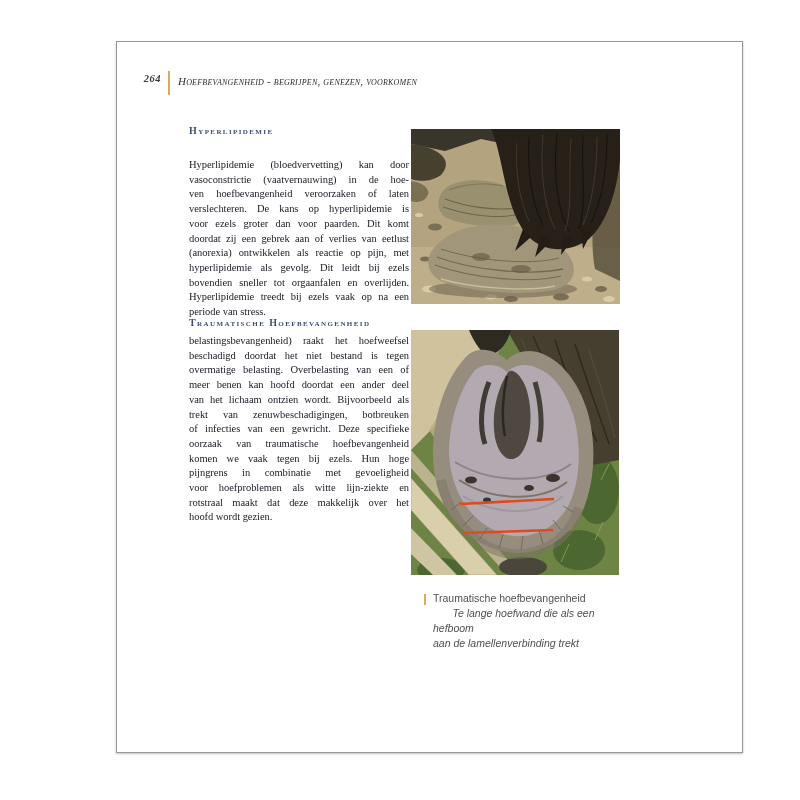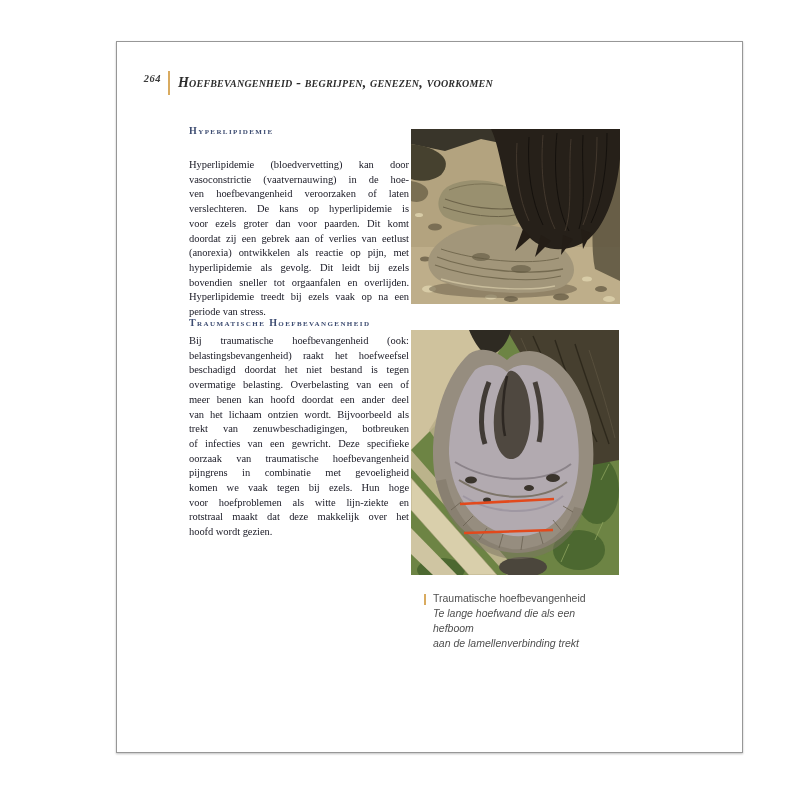--- a/index.html
+++ b/index.html
@@ -17,22 +17,22 @@
   .pagenum {
     position:absolute; left:16px; top:31px; width:28px; text-align:right;
     font-style:italic; font-weight:bold; font-size:10.5px; letter-spacing:.5px; color:#3c3c3c;
   }
   .header-rule {
     position:absolute; left:51px; top:29px; width:2px; height:24px;
     background:var(--accent-gold, #d9ab60);
   }
   .running-title {
     position:absolute; left:61px; top:33px; white-space:nowrap;
-    font-style:italic; font-weight:bold; font-variant:small-caps;
-    font-size:14px; letter-spacing:.2px; color:#2d2d2d;
+    font-style:italic; font-weight:normal; font-variant:small-caps;
+    font-size:11px; letter-spacing:.2px; color:#2d2d2d;
   }
 
   
   .section-heading {
     position:absolute; left:72px; white-space:nowrap;
     font-weight:bold; font-variant:small-caps; font-size:10px;
     letter-spacing:1.4px; color:var(--heading-blue, #3d4c71);
   }
   #heading-1 { top:83px; }
   #heading-2 { top:275px; }
@@ -59,21 +59,21 @@
     position:absolute; left:307px; top:549px; width:190px;
     font-family:"Liberation Sans", sans-serif;
     font-size:10.5px; line-height:15px; color:var(--caption-text, #4f4f4f);
   }
   .caption-bar {
     position:absolute; left:0; top:3px; width:2px; height:11px;
     background:var(--accent-gold, #d9ab60);
   }
   .caption-title  { margin-left:9px; }
   .caption-italic { margin-left:9px; font-style:italic; }
-  .caption-italic .tline { text-align:left; text-align-last:left; }
+  .caption-italic .tline { text-align:center; text-align-last:left; }
 </style>
 </head>
 <body>
 
 <div class="page">
 
   <div class="pagenum">264</div>
   <div class="header-rule"></div>
   <div class="running-title">Hoefbevangenheid - begrijpen, genezen, voorkomen</div>
 
@@ -87,31 +87,30 @@
       <div class="tline">doordat zij een gebrek aan of verlies van eetlust</div>
       <div class="tline">(anorexia) ontwikkelen als reactie op pijn, met</div>
       <div class="tline">hyperlipidemie als gevolg. Dit leidt bij ezels</div>
       <div class="tline">bovendien sneller tot orgaanfalen en overlijden.</div>
       <div class="tline">Hyperlipidemie treedt bij ezels vaak op na een</div>
       <div class="tline">periode van stress.</div>
     </div>
 
   <div id="heading-2" class="section-heading">Traumatische Hoefbevangenheid</div>
   <div id="para-2" class="body-text">
-      <div class="tline">Bij traumatische hoefbevangenheid (ook:</div>
       <div class="tline">belastingsbevangenheid) raakt het hoefweefsel</div>
       <div class="tline">beschadigd doordat het niet bestand is tegen</div>
       <div class="tline">overmatige belasting. Overbelasting van een of</div>
       <div class="tline">meer benen kan hoofd doordat een ander deel</div>
       <div class="tline">van het lichaam ontzien wordt. Bijvoorbeeld als</div>
       <div class="tline">trekt van zenuwbeschadigingen, botbreuken</div>
       <div class="tline">of infecties van een gewricht. Deze specifieke</div>
       <div class="tline">oorzaak van traumatische hoefbevangenheid</div>
+      <div class="tline">komen we vaak tegen bij ezels. Hun hoge</div>
       <div class="tline">pijngrens in combinatie met gevoeligheid</div>
-      <div class="tline">komen we vaak tegen bij ezels. Hun hoge</div>
       <div class="tline">voor hoefproblemen als witte lijn-ziekte en</div>
       <div class="tline">rotstraal maakt dat deze makkelijk over het</div>
       <div class="tline">hoofd wordt gezien.</div>
     </div>
 
   <figure id="figure-1">
     <svg viewBox="0 0 209 175" role="img" aria-label="Ezel met sterk doorgegroeide hoeven op modderige bodem">
       <rect x="0" y="0" width="209" height="175" fill="#b3a37f"></rect>
       <rect x="0" y="118" width="209" height="57" fill="#c1b28d" opacity="0.75"></rect>
 

